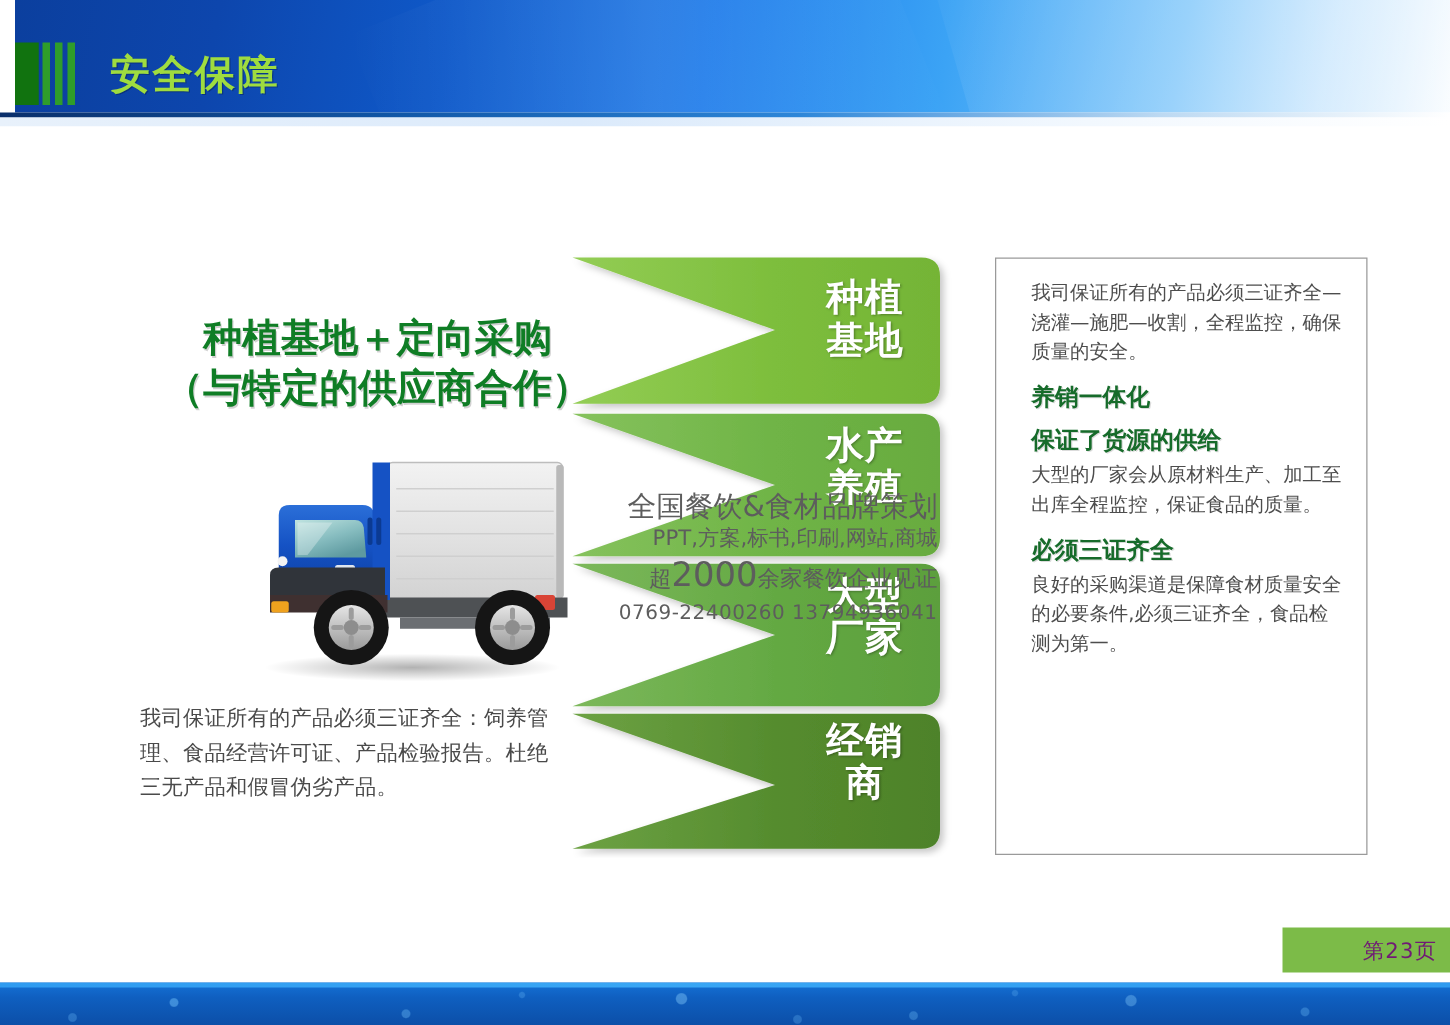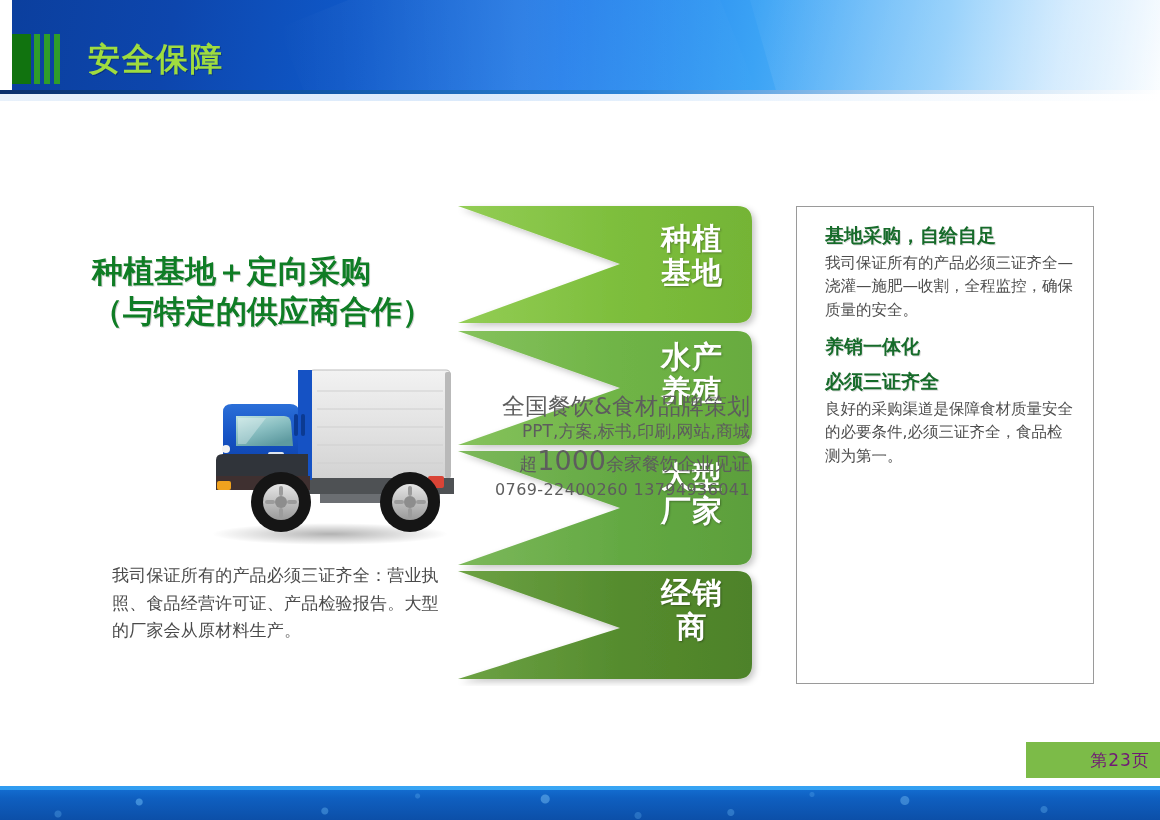--- a/index.html
+++ b/index.html
@@ -60,21 +60,21 @@
   .hdr-title{
     position:absolute;left:76px;top:38px;
     font-size:32px;font-weight:bold;color:#9fdc3f;letter-spacing:2px;
     text-shadow:1px 1px 0 rgba(0,0,0,.25);
     white-space:nowrap;
   }
 
   
   .left-title{
     position:absolute;left:92px;top:252px;width:420px;
-    line-height:1.28;
+    text-align:center;line-height:1.28;
     font-size:31px;font-weight:bold;color:#0f7d25;
     text-shadow:1px 1px 0 rgba(0,0,0,.18);
   }
   .left-title .l2{display:block;}
   .left-caption{
     position:absolute;left:112px;top:562px;width:330px;
     font-size:17px;color:#4a4a4a;line-height:1.62;letter-spacing:.2px;
   }
 
   
@@ -318,36 +318,39 @@
     </div>
     <div class="chev-label cl4">
       <span>经销</span><br>
       <span>商</span>
     </div>
   </div>
 
   <div class="watermark">
     <div class="wm1">全国餐饮&amp;食材品牌策划</div>
     <div class="wm2">PPT,方案,标书,印刷,网站,商城</div>
-    <div class="wm3"><span>超</span><b>1000</b><span>余家餐饮企业见证</span></div>
+    <div class="wm3"><span>超</span><b>2000</b><span>余家餐饮企业见证</span></div>
     <div class="wm4">0769-22400260  13794936041</div>
   </div>
 
-  <div class="left-caption">我司保证所有的产品必须三证齐全：营业执照、食品经营许可证、产品检验报告。大型的厂家会从原材料生产。</div>
+  <div class="left-caption">我司保证所有的产品必须三证齐全：饲养管理、食品经营许可证、产品检验报告。杜绝三无产品和假冒伪劣产品。</div>
 
   <div class="panel">
     <div class="panel-inner">
       <div class="p-blk">
-        <div class="p-head">基地采购，自给自足</div>
         <div class="p-body">我司保证所有的产品必须三证齐全—浇灌—施肥—收割，全程监控，确保质量的安全。</div>
       </div>
       <div class="p-blk">
         <div class="p-head">养销一体化</div>
       </div>
       <div class="p-blk sp">
+        <div class="p-head">保证了货源的供给</div>
+        <div class="p-body">大型的厂家会从原材料生产、加工至出库全程监控，保证食品的质量。</div>
+      </div>
+      <div class="p-blk sp">
         <div class="p-head">必须三证齐全</div>
         <div class="p-body">良好的采购渠道是保障食材质量安全的必要条件,必须三证齐全，食品检测为第一。</div>
       </div>
     </div>
   </div>
 
   <div class="page-badge">第23页</div>
 
   <div class="footer">
     <div class="footer-top"></div>

